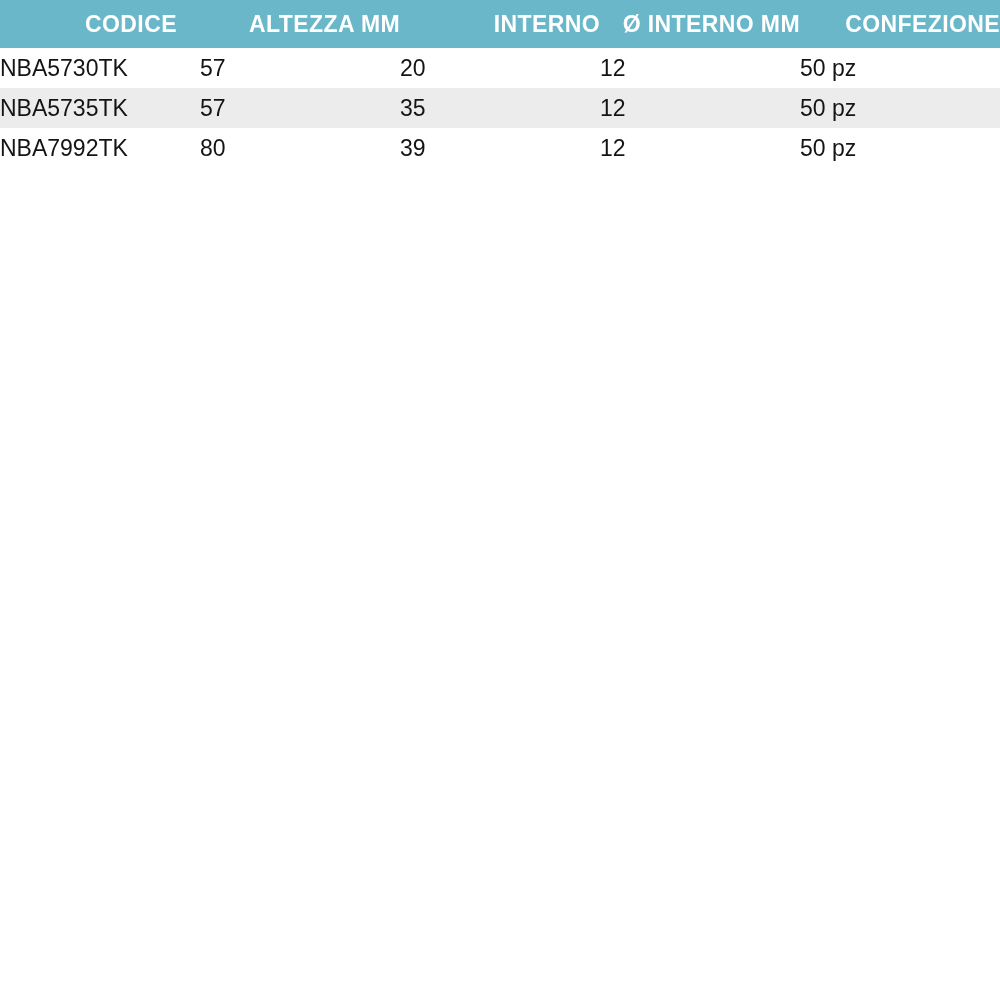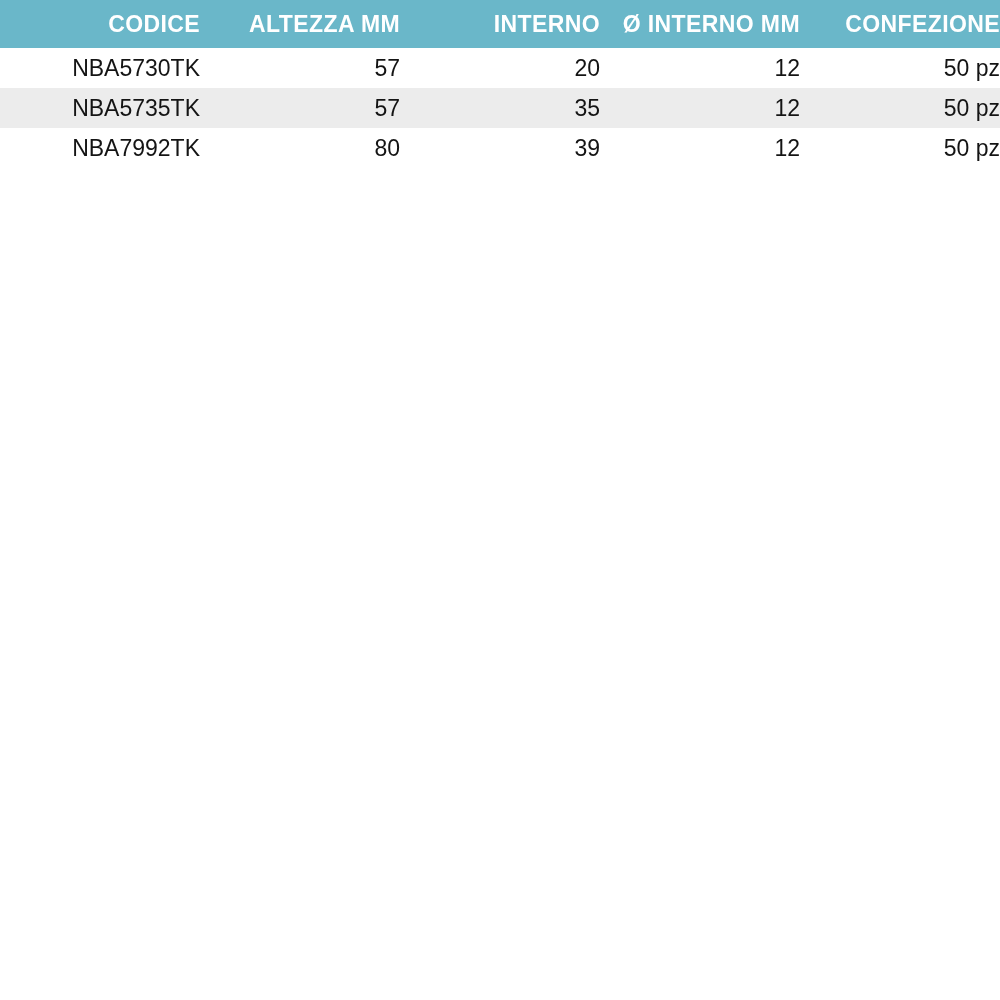--- a/index.html
+++ b/index.html
@@ -26,33 +26,33 @@
     color: #ffffff;
     height: 48px;
     font-size: 23px;
     font-weight: bold;
     letter-spacing: 0.4px;
     text-align: right;
     vertical-align: middle;
     white-space: nowrap;
   }
   table.spec-table thead th.col-left {
-    text-align: right;
+    text-align: center;
     padding-left: 62px;
   }
   table.spec-table tbody td {
     height: 40px;
     font-size: 23px;
     color: #141414;
-    text-align: right;
+    text-align: left;
     vertical-align: middle;
     white-space: nowrap;
   }
   table.spec-table tbody td.col-left {
-    text-align: right;
+    text-align: left;
   }
   table.spec-table tbody tr:nth-child(even) {
     background: #ECECEC;
   }
   table.spec-table tbody tr:nth-child(odd) {
     background: #ffffff;
   }
 </style>
 </head>
 <body>

